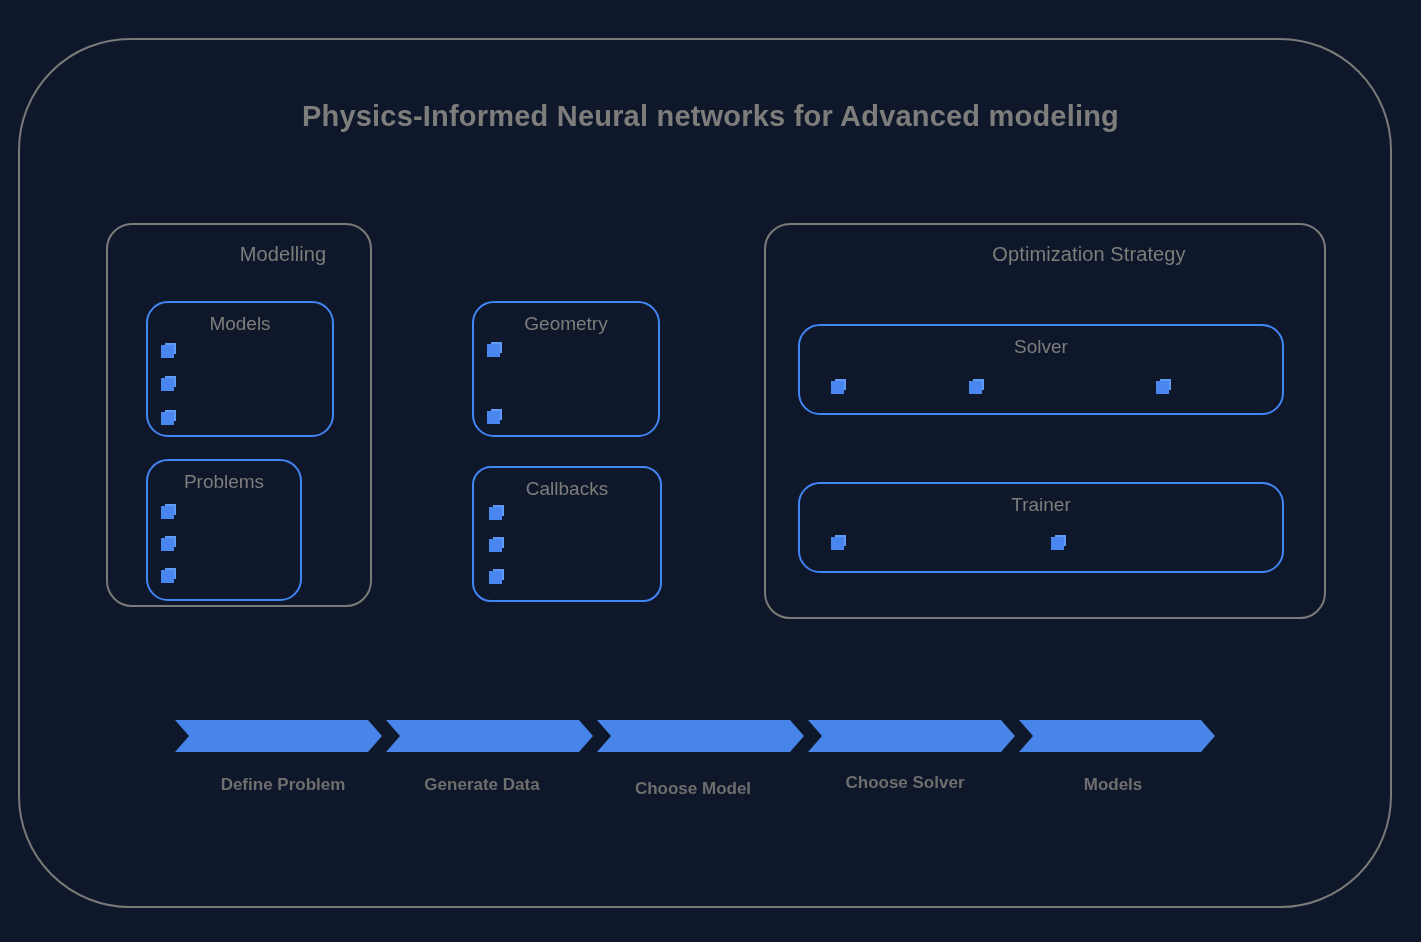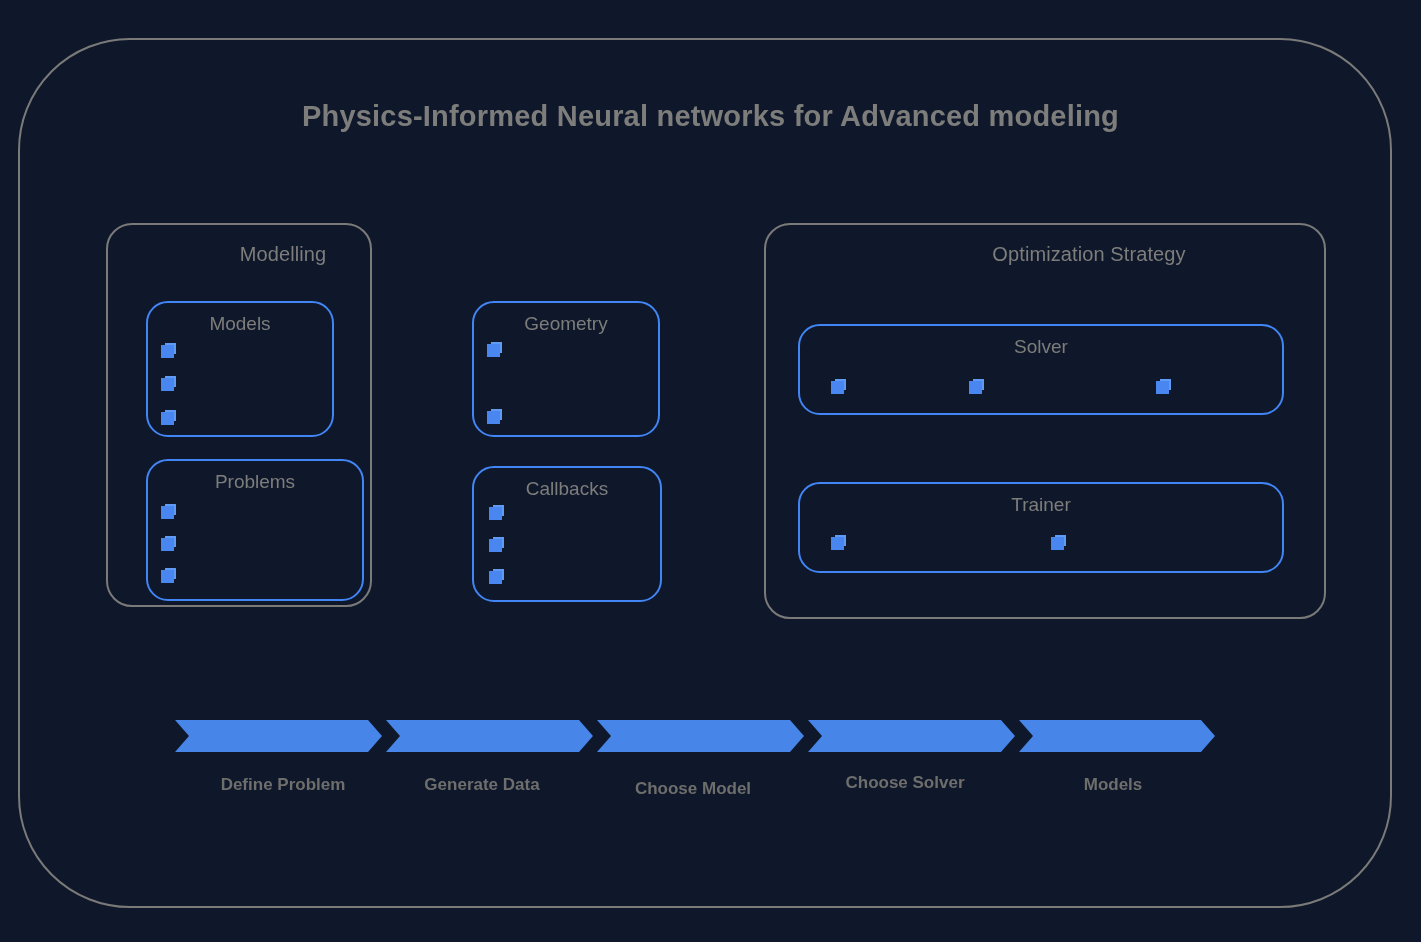--- a/index.html
+++ b/index.html
@@ -84,23 +84,23 @@
     top: 10px;
     left: 0;
     width: 100%;
     text-align: center;
     color: #7d7d7b;
     font-size: 19px;
     font-weight: normal;
   }
 
   #card-models    { left: 146px; top: 301px; width: 188px; height: 136px; }
-  #card-problems  { left: 146px; top: 459px; width: 218px; height: 142px; }
+  #card-problems  { left: 146px; top: 459px; width: 156px; height: 142px; }
   #card-geometry  { left: 472px; top: 301px; width: 188px; height: 136px; }
-  #card-callbacks { left: 472px; top: 466px; width: 190px; height: 136px; }
+  #card-callbacks { left: 472px; top: 466px; width: 190px; height: 136px; border-radius: 19px; }
   #card-solver    { left: 798px; top: 324px; width: 486px; height: 91px; }
   #card-trainer   { left: 798px; top: 482px; width: 486px; height: 91px; }
 
   
   .cube-bullet {
     position: absolute;
     width: 13px;
     height: 13px;
     background: #4f8cf0;
     box-shadow:

